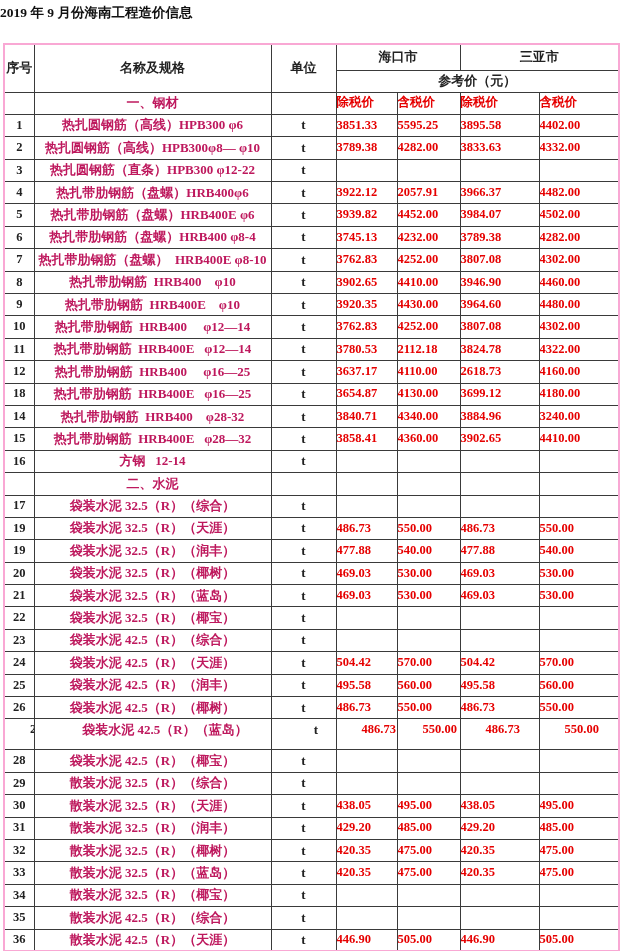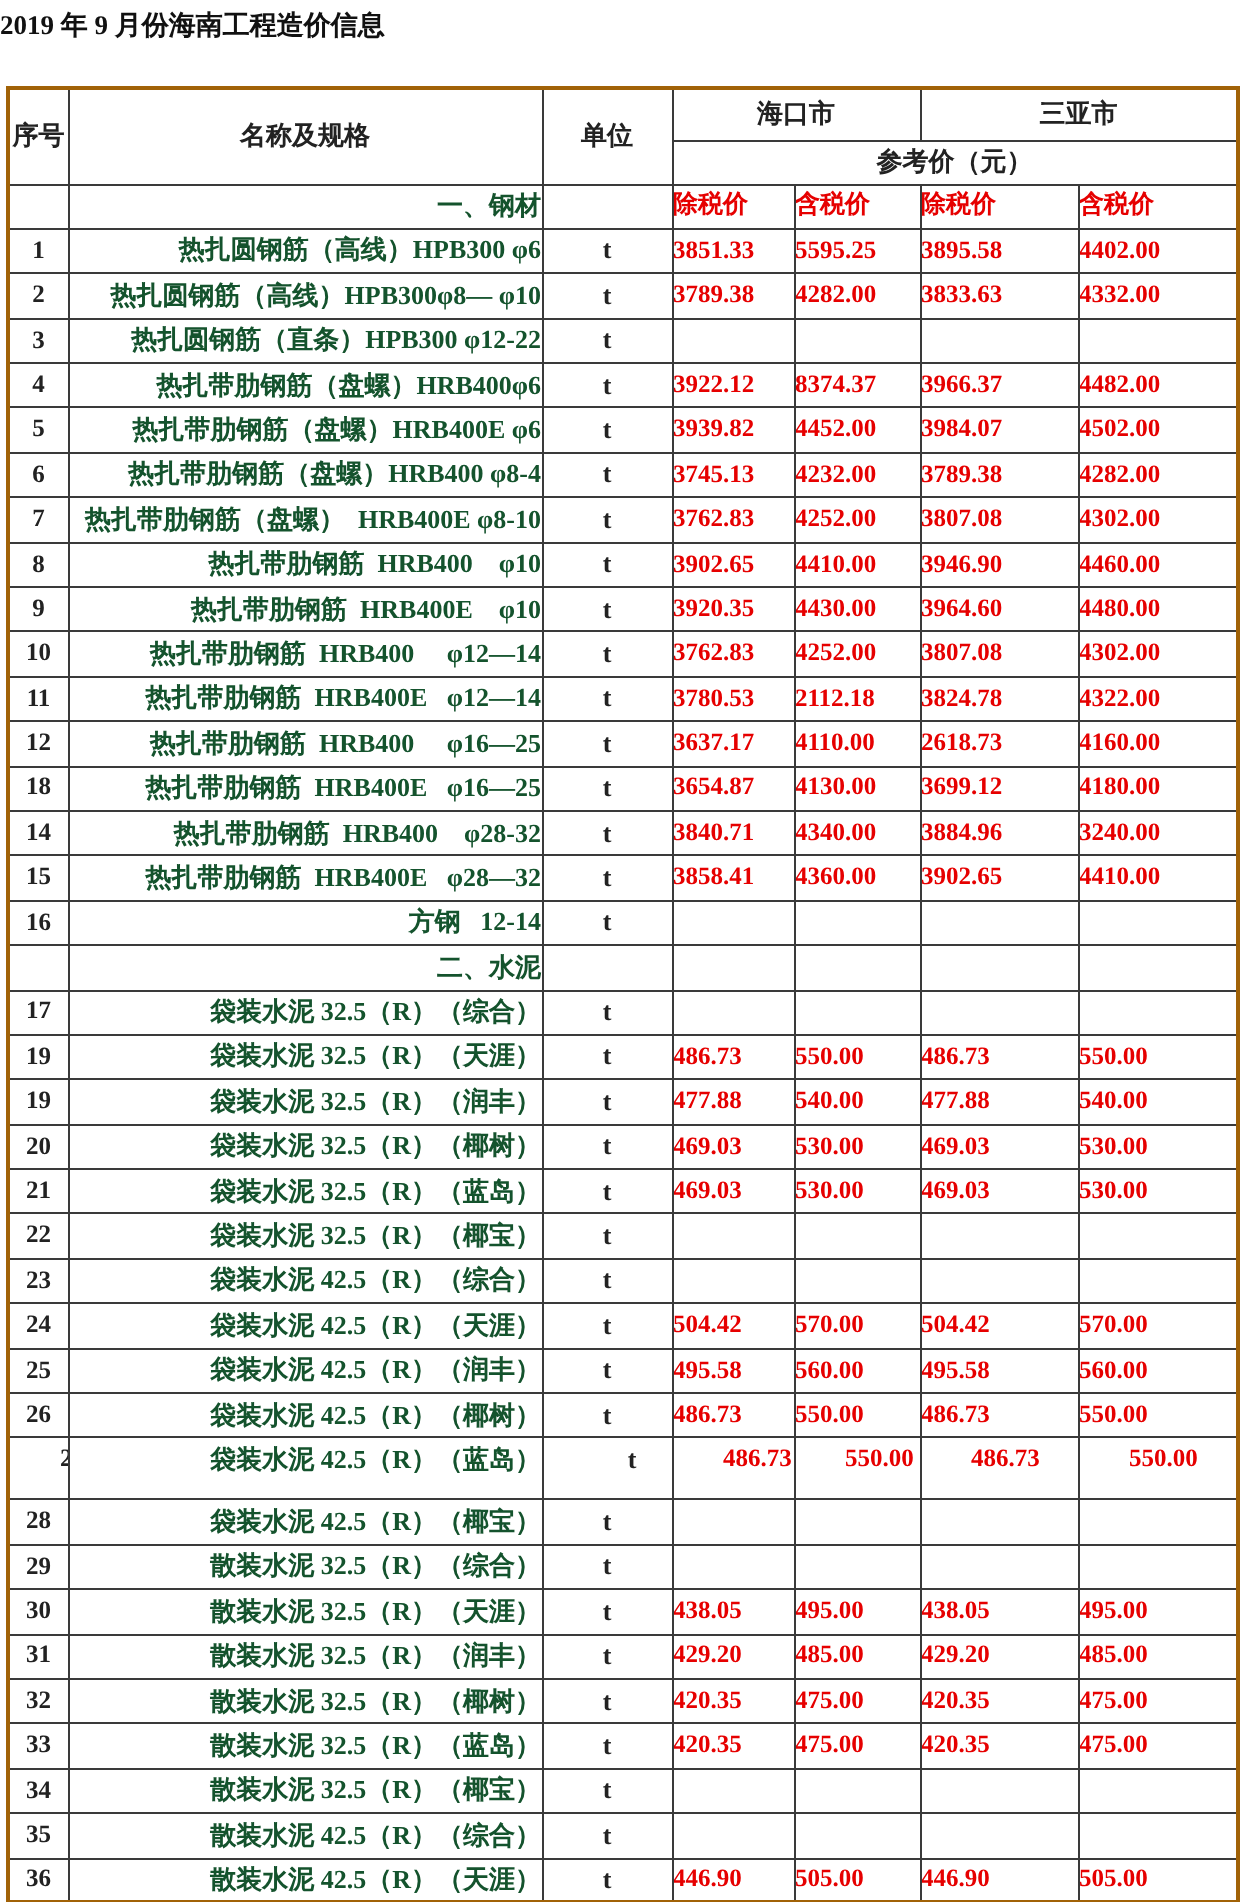--- a/index.html
+++ b/index.html
@@ -8,35 +8,35 @@
     font-family:"Liberation Serif","DejaVu Serif",serif;
     color:#1f1f1f;
   }
   .doc-title{
     position:absolute;top:4px;left:0;width:100%;
     text-align:left;font-weight:bold;font-size:13.5px;color:#111;
   }
   table.price-table{
     position:absolute;top:43px;left:3px;width:615px;
     border-collapse:collapse;table-layout:fixed;
-    border:2px solid #a16207;
+    border:2px solid #f9a8d4;
   }
   .price-table th,.price-table td{
     border:1px solid #3a3a3a;
     padding:0;font-weight:bold;line-height:1.25;
     overflow:hidden;
   }
   .price-table thead th{font-size:13px;text-align:center;font-weight:bold;color:#222;}
   .price-table thead tr.h1{height:26px;}
   .price-table thead tr.h2{height:22px;}
   .price-table tbody tr{height:22.4px;}
   .price-table tbody tr.tall{height:31px;vertical-align:top;}
   .price-table tbody tr.tall td{padding-top:3px;padding-left:25px;}
   .c-no{text-align:center;font-size:12.5px;color:#222;}
-  .c-name{text-align:right;padding-left:8px;font-size:13px;white-space:pre;color:#14532d;}
+  .c-name{text-align:center;padding-left:8px;font-size:13px;white-space:pre;color:#be185d;}
   .c-unit{text-align:center;font-size:13px;color:#222;}
   .c-price{text-align:left;padding-left:6px;font-size:12.5px;}
   .red{color:#e60000;}
   col.w-no{width:30px;} col.w-name{width:237px;} col.w-unit{width:65px;}
   col.w-p1{width:61px;} col.w-p2{width:63px;} col.w-p3{width:79px;} col.w-p4{width:80px;}
 </style>
 </head>
 <body>
 
 <div class="doc-title">2019 年 9 月份海南工程造价信息</div>
@@ -98,21 +98,21 @@
         <td class="c-price red"></td>
         <td class="c-price red"></td>
         <td class="c-price red"></td>
         <td class="c-price red"></td>
       </tr>
       <tr>
         <td class="c-no">4</td>
         <td class="c-name">热扎带肋钢筋（盘螺）HRB400φ6</td>
         <td class="c-unit">t</td>
         <td class="c-price red">3922.12</td>
-        <td class="c-price red">8374.37</td>
+        <td class="c-price red">2057.91</td>
         <td class="c-price red">3966.37</td>
         <td class="c-price red">4482.00</td>
       </tr>
       <tr>
         <td class="c-no">5</td>
         <td class="c-name">热扎带肋钢筋（盘螺）HRB400E φ6</td>
         <td class="c-unit">t</td>
         <td class="c-price red">3939.82</td>
         <td class="c-price red">4452.00</td>
         <td class="c-price red">3984.07</td>

